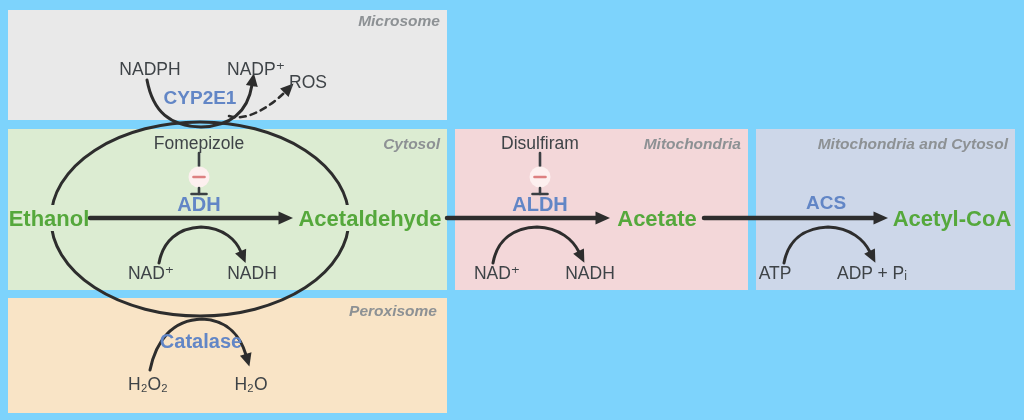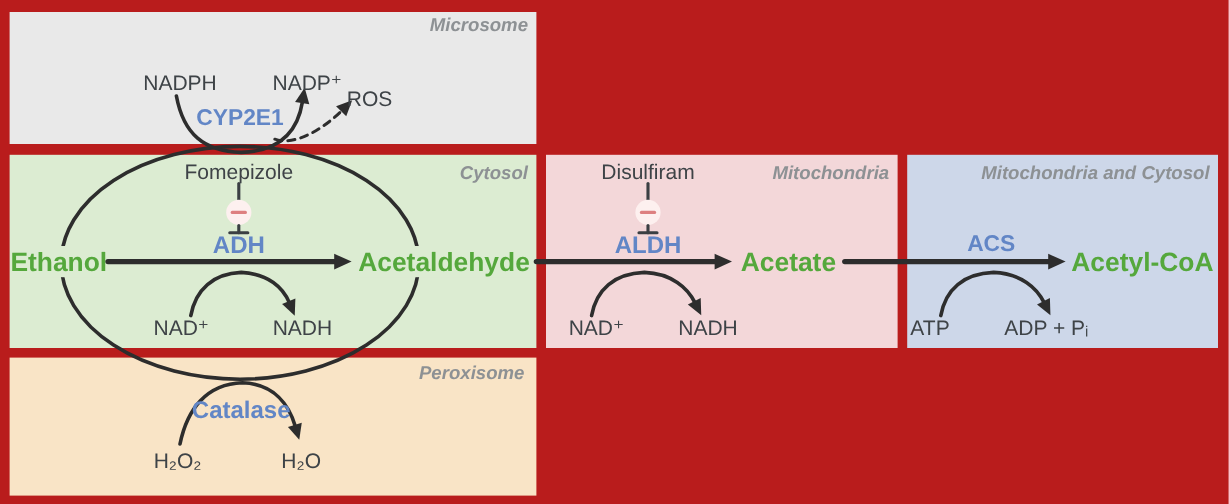--- a/index.html
+++ b/index.html
@@ -5,21 +5,21 @@
   html, body {
     margin: 0;
     padding: 0;
     background: #ffffff;
     font-family: "Liberation Sans", "DejaVu Sans", sans-serif;
   }
   .stage {
     position: relative;
     width: 1024px;
     height: 420px;
-    background: #b91c1c;
+    background: #7dd3fc;
     overflow: hidden;
   }
   svg { display: block; }
   text {
     font-family: "Liberation Sans", "DejaVu Sans", sans-serif;
   }
   .compartment-label {
     font-size: 15.5px;
     font-weight: bold;
     font-style: italic;

